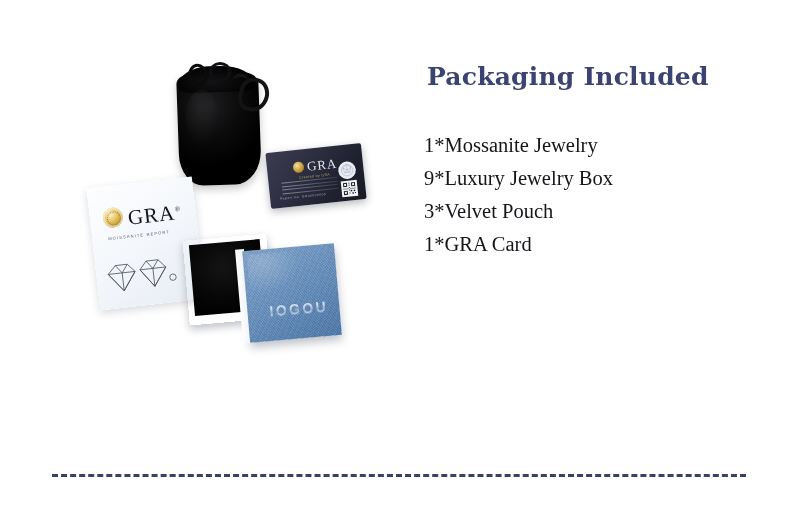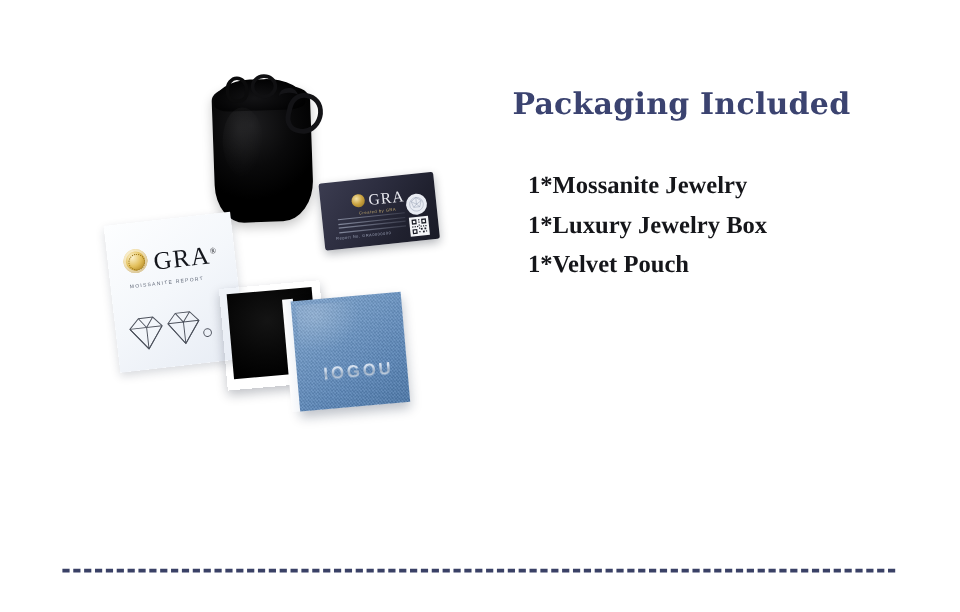--- a/index.html
+++ b/index.html
@@ -268,36 +268,35 @@
     position: absolute;
     left: -7px; top: -2px;
     width: 9px; height: 94px;
     background: linear-gradient(90deg, #fdfdfd, #eef2f7);
     transform: rotate(0deg);
   }
 
   
   #panel {
     position: absolute;
-    left: 424px; top: 72px;
+    left: 424px; top: 62px;
     width: 350px;
   }
   .panel-title {
     font-family: "DejaVu Serif", "Liberation Serif", serif;
     font-weight: bold;
     font-size: 25px;
     letter-spacing: 0.2px;
     color: #3b4370;
     margin: 0 0 38px 3px;
   }
   .panel-list {
     list-style: none;
-    margin: 16px;
+    margin: 0;
     padding: 0;
-    font-weight: bold;
   }
   .panel-list li {
     font-family: "Liberation Serif", "DejaVu Serif", serif;
     font-size: 20.5px;
     line-height: 33px;
     color: #15161a;
     white-space: nowrap;
   }
 
   
@@ -398,20 +397,21 @@
       <div class="lid-edge"></div>
       <div class="lid-logo">IOGOU</div>
     </div>
 
   </div>
 
   <div id="panel">
     <h1 class="panel-title">Packaging Included</h1>
     <ul class="panel-list">
       <li>1*Mossanite Jewelry</li>
-      <li>1*Luxury Jewelry Box</li>
-      <li>1*Velvet Pouch</li>
+      <li>9*Luxury Jewelry Box</li>
+      <li>3*Velvet Pouch</li>
+      <li>1*GRA Card</li>
     </ul>
   </div>
 
   <div id="divider"></div>
 
 </div>
 
 </body></html>

